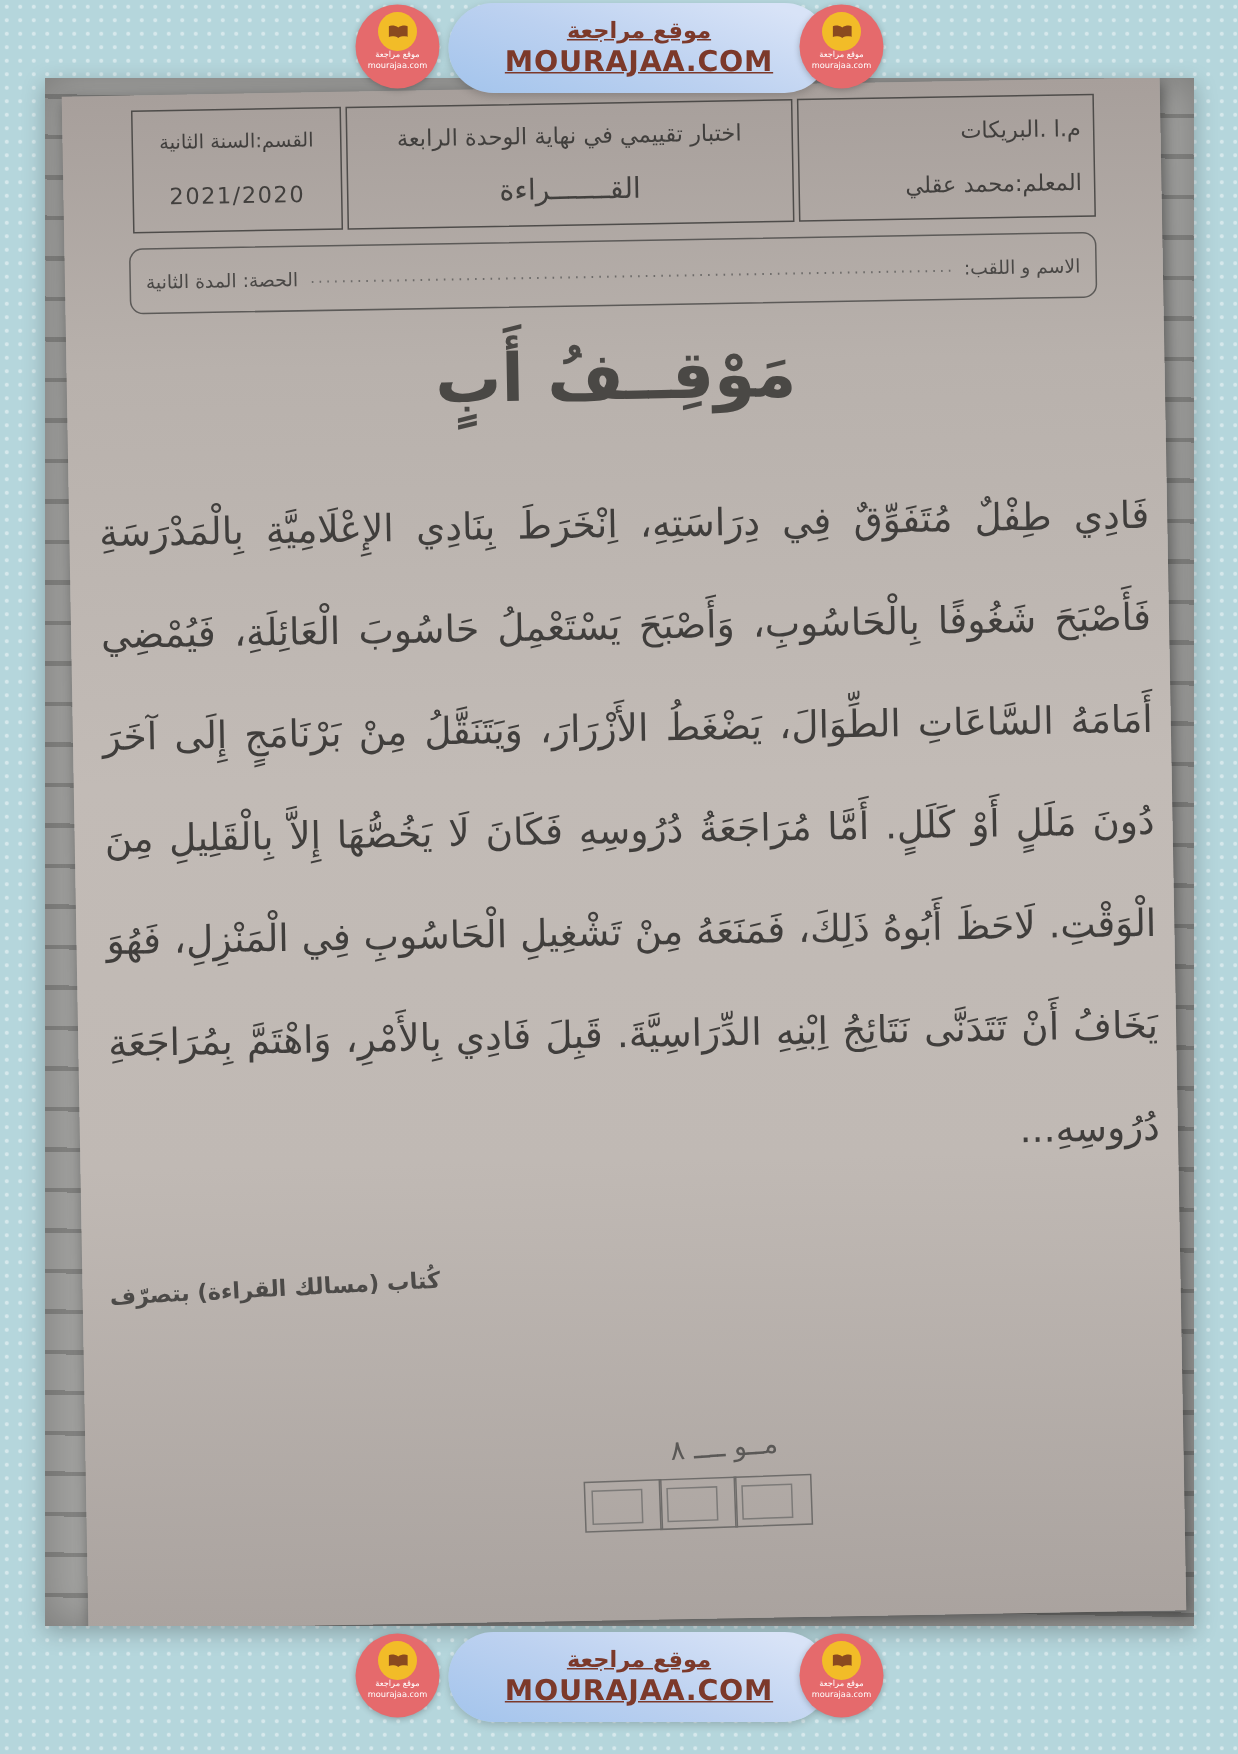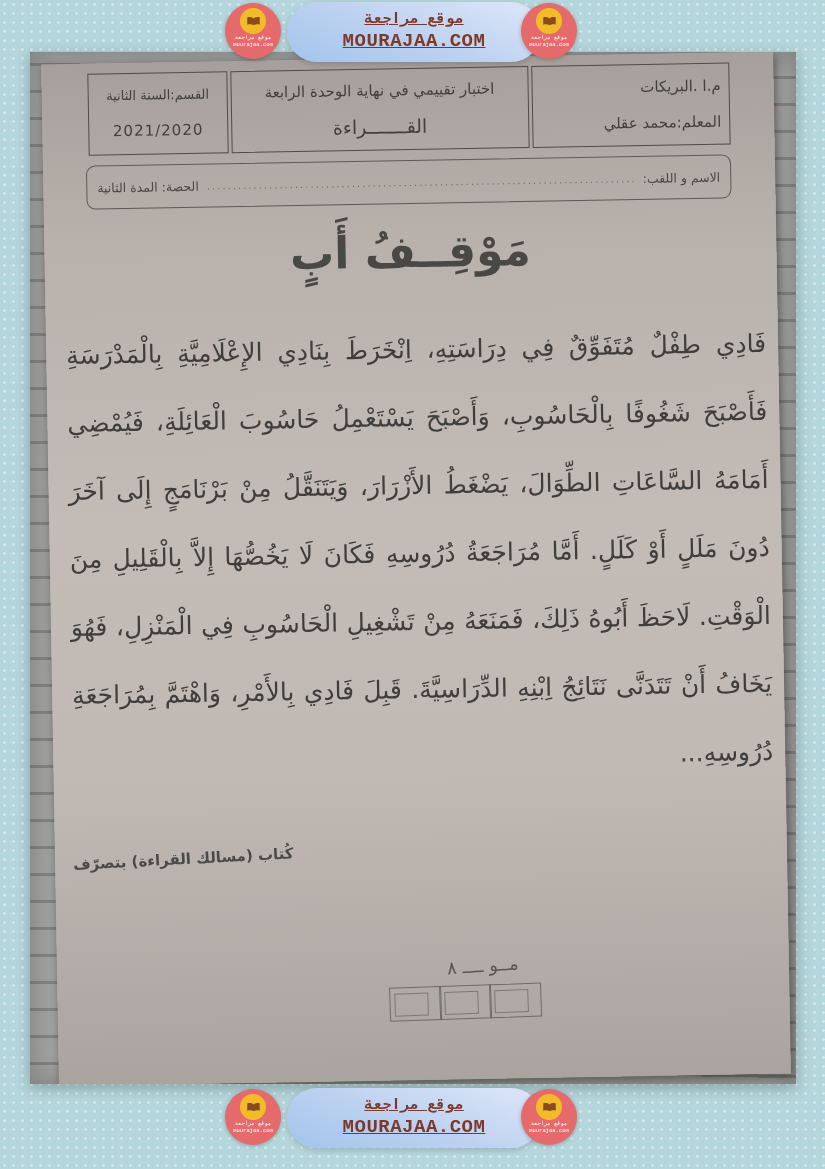--- a/index.html
+++ b/index.html
@@ -75,21 +75,21 @@
     transform:rotate(-1deg);
   }
   .boxes .box{
     width:50px;height:32px;border:1.8px solid #6e6c6a;margin-right:-1.8px;
     position:relative;
   }
   .boxes .box .inner{
     position:absolute;left:4px;top:5px;width:32px;height:21px;border:1.4px solid #7c7a78;
   }
   
-  .banner{position:absolute;left:0;width:764px;height:70px;z-index:5;font-family:Liberation Mono, monospace;}
+  .banner{position:absolute;left:12px;width:764px;height:70px;z-index:5;}
   .banner.top{top:0;}
   .banner.bottom{top:1086px;}
   .pill{
     position:absolute;left:287px;top:2px;width:254px;height:60px;border-radius:31px;
     background:linear-gradient(200deg,#d8e3f7 10%,#bcd1f0 55%,#a3c4ec 100%);
     box-shadow:0 2px 6px rgba(0,0,0,.18);
     display:flex;flex-direction:column;align-items:center;justify-content:center;
   }
   .pill .ar{
     font-size:15px;font-weight:bold;color:#7c392a;text-decoration:underline;

